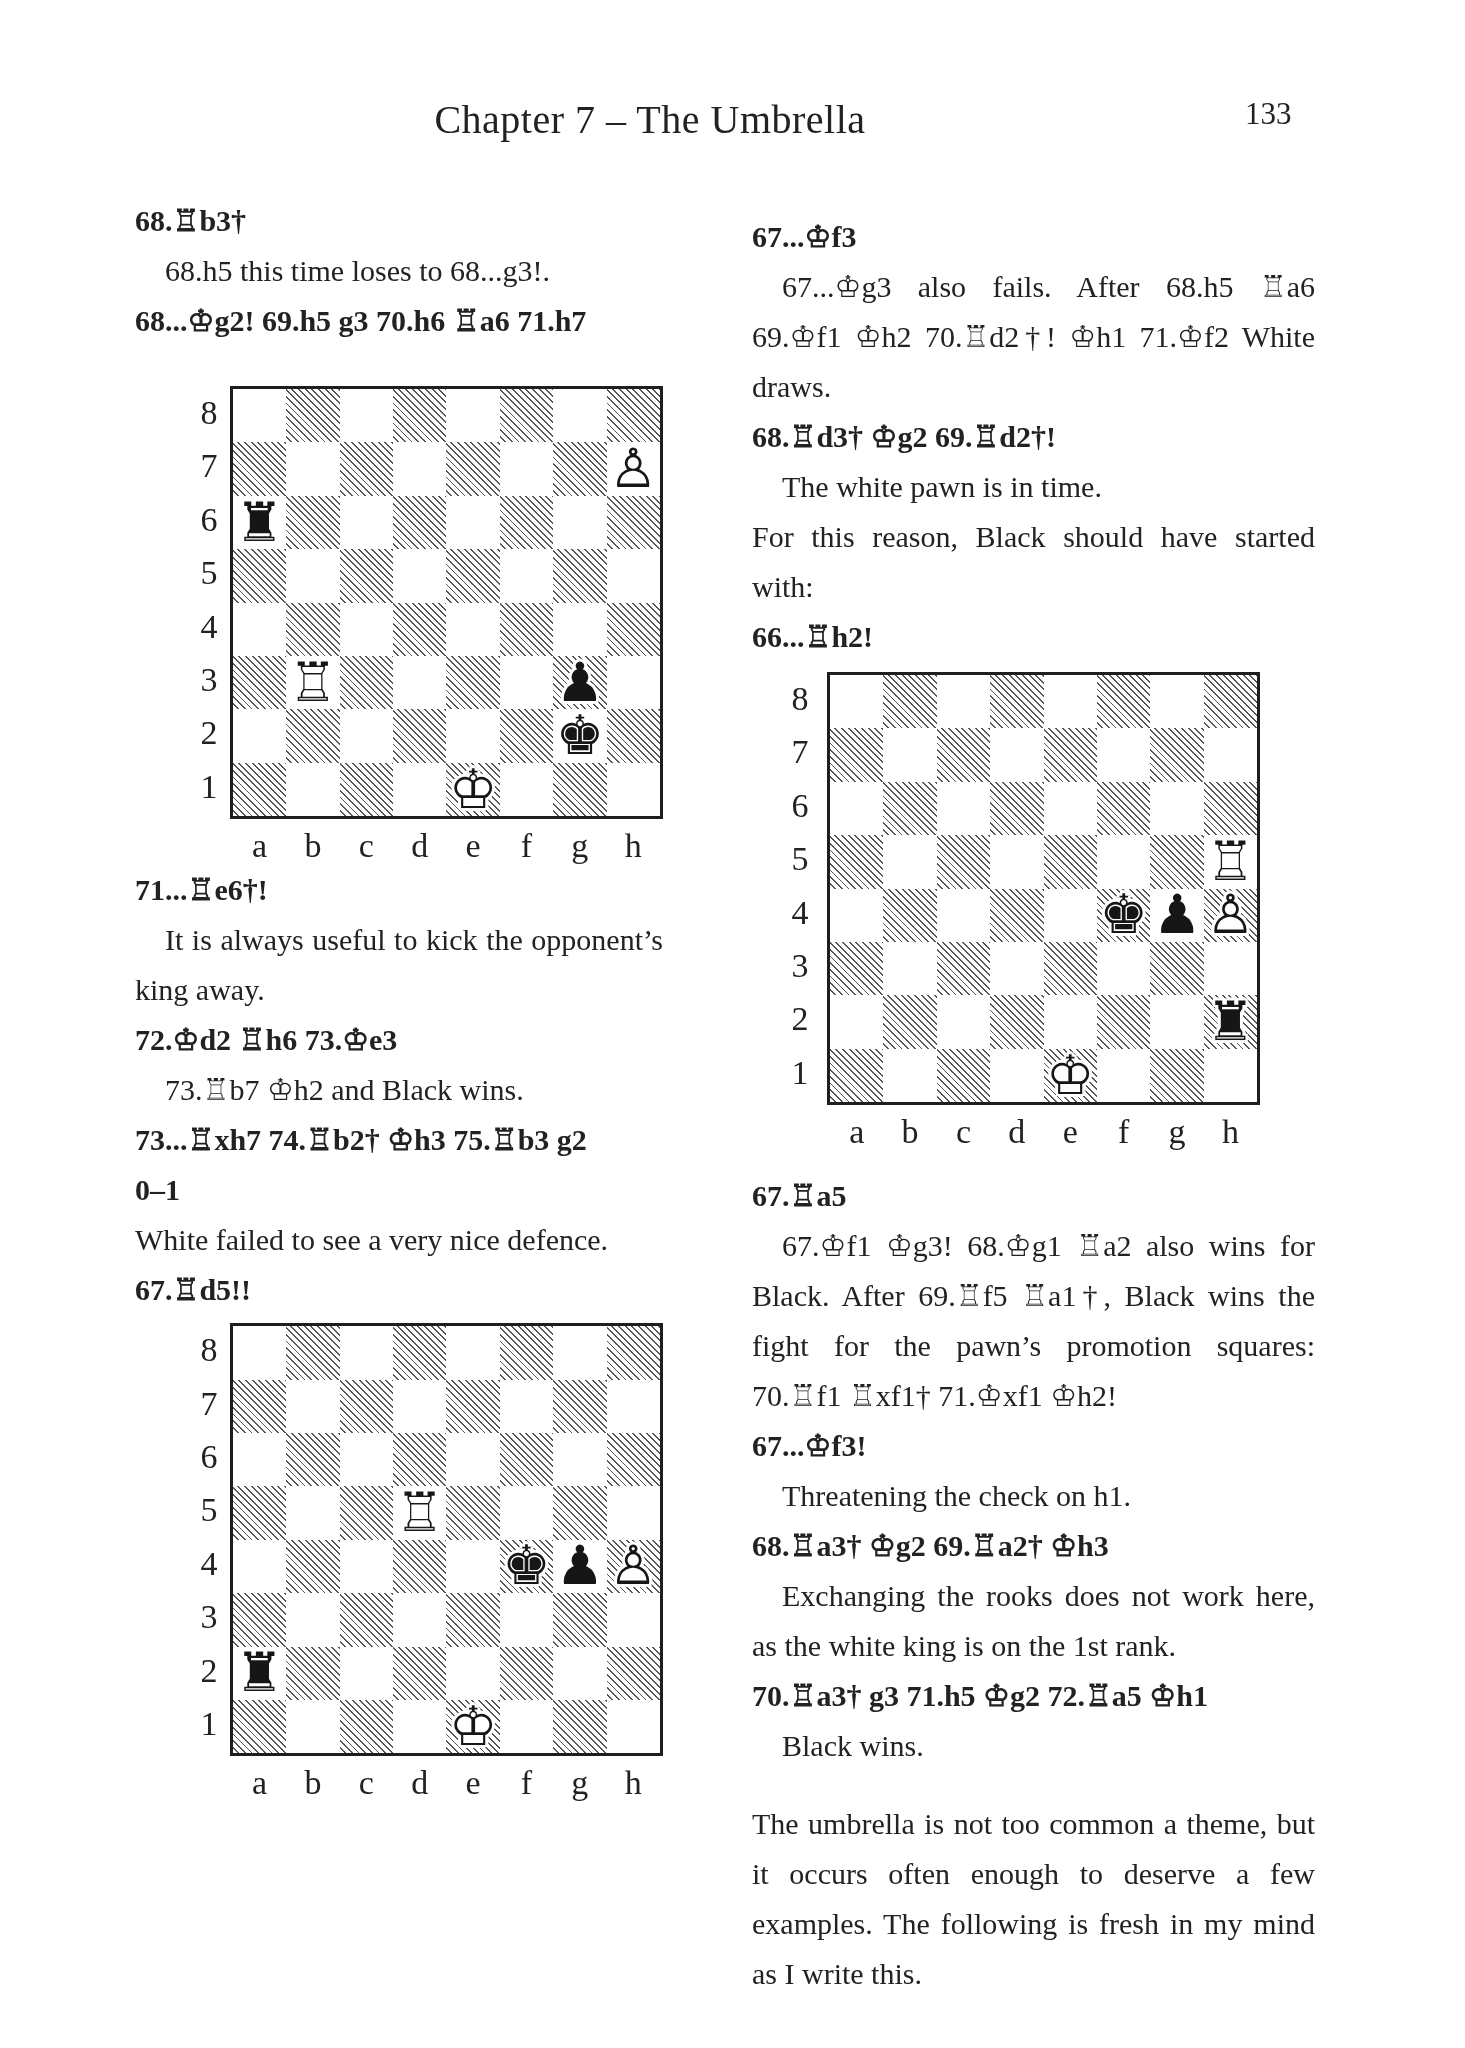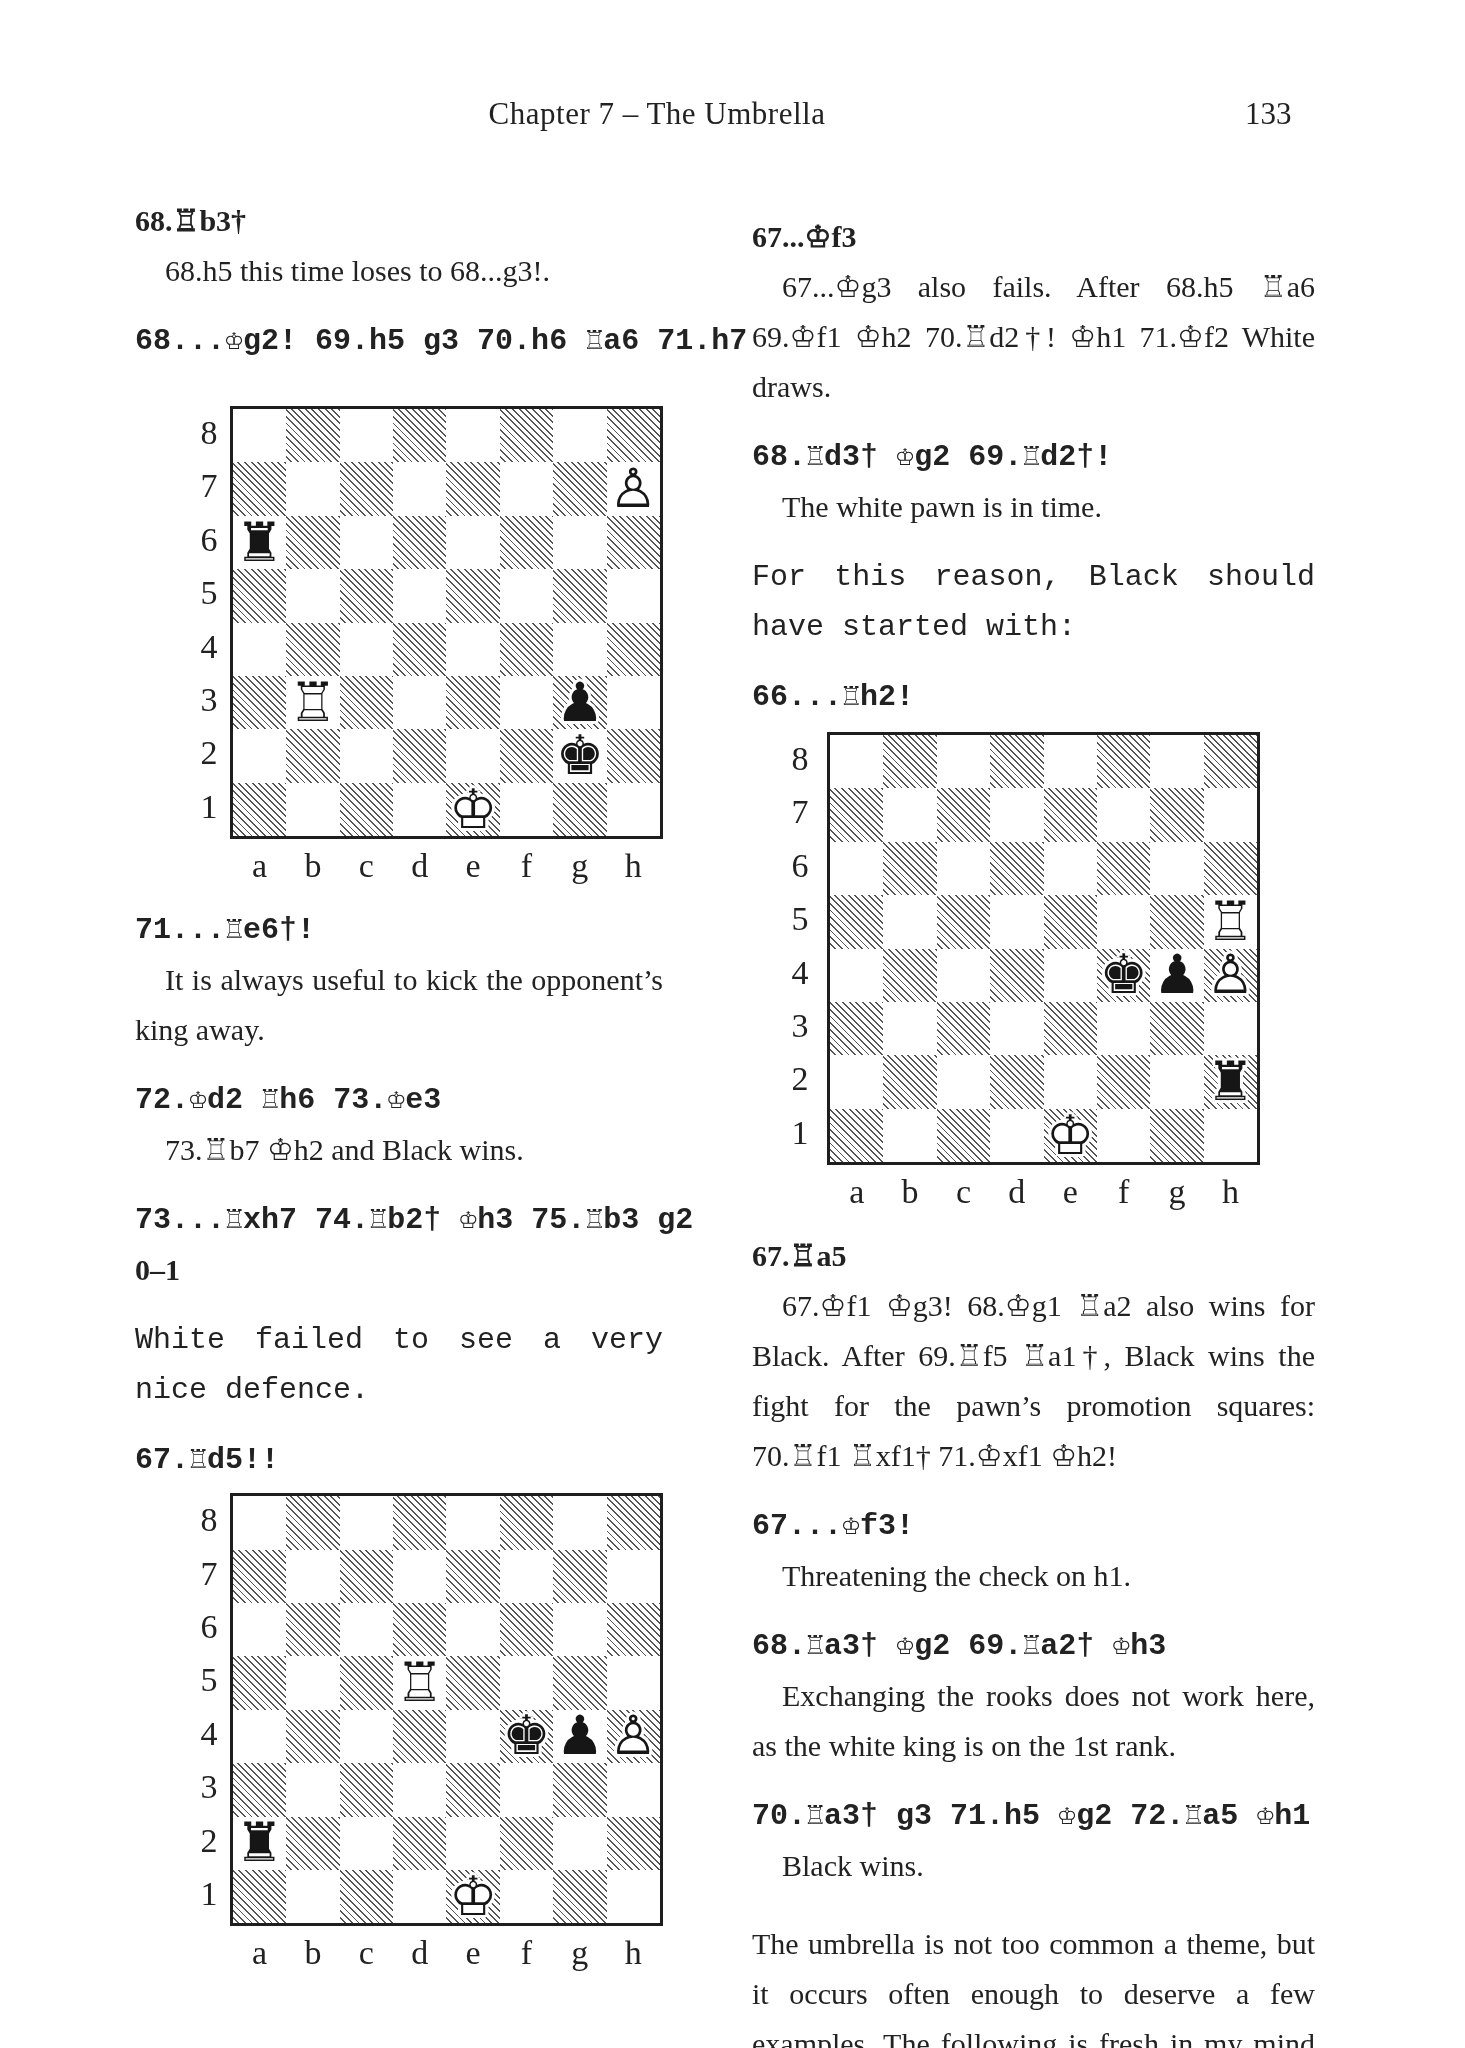--- a/index.html
+++ b/index.html
@@ -1,33 +1,33 @@
 <!DOCTYPE html>
 <html><head>
 <meta charset="utf-8">
 <style>
   html,body{margin:0;padding:0;}
   body{
     width:1465px;height:2048px;position:relative;background:#ffffff;
     font-family:"Liberation Serif","DejaVu Serif",serif;color:#222222;
   }
   .page-header-title{
-    position:absolute;top:96px;left:142px;width:1030px;text-align:center;
-    font-size:31px;letter-spacing:0.5px;
+    position:absolute;top:96px;left:135px;width:1030px;text-align:center;
+    font-size:40px;letter-spacing:0.5px;
   }
   .page-number{
     position:absolute;top:96px;left:1245px;width:90px;text-align:left;font-size:31px;
   }
   .col{position:absolute;}
   .col-left{left:135px;top:196px;width:528px;}
   .col-right{left:752px;top:212px;width:563px;}
   .move{font-weight:bold;font-size:30px;line-height:50px;white-space:nowrap;}
   .para{font-size:30px;line-height:50px;text-align:justify;text-indent:30px;}
   .plain{font-size:30px;line-height:50px;text-align:justify;}
-  .gap{margin-top:20px;font-family:Liberation Mono, monospace;}
+  .gap{}
   .bigap{margin-top:28px;}
 
   
   .diag{display:flex;margin-top:40px;}
   .diag-left{margin-left:59px;}
   .diag-right{margin-left:33px;margin-top:10px;}
   .diag2{margin-top:8px;}
   .ranks{display:flex;flex-direction:column;width:42px;}
   .rank-label{height:53.4px;width:30px;line-height:53.4px;text-align:center;font-size:34px;}
   .board{

